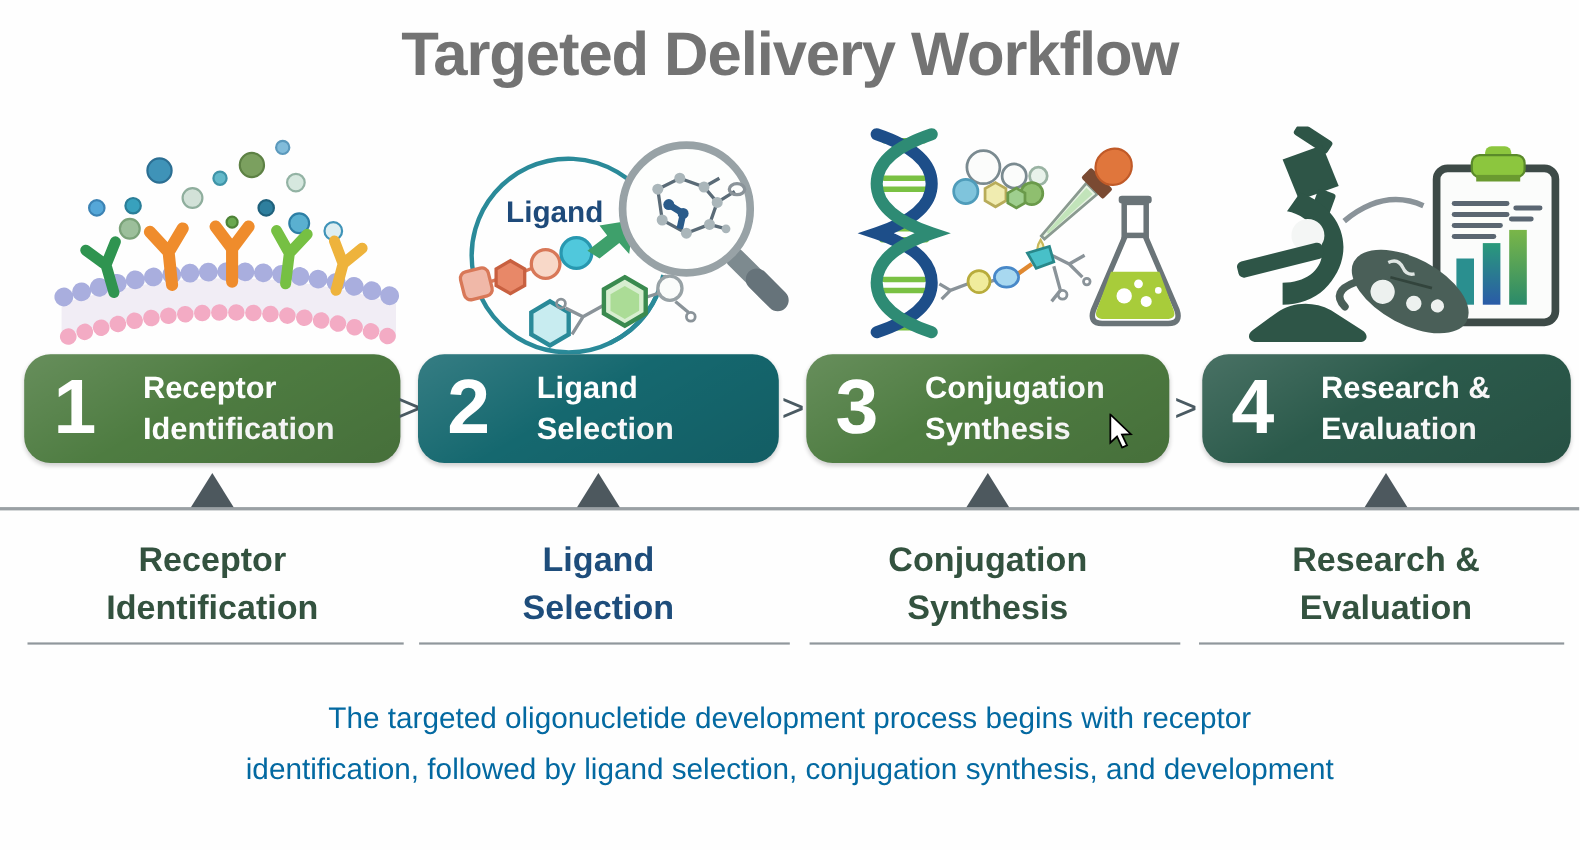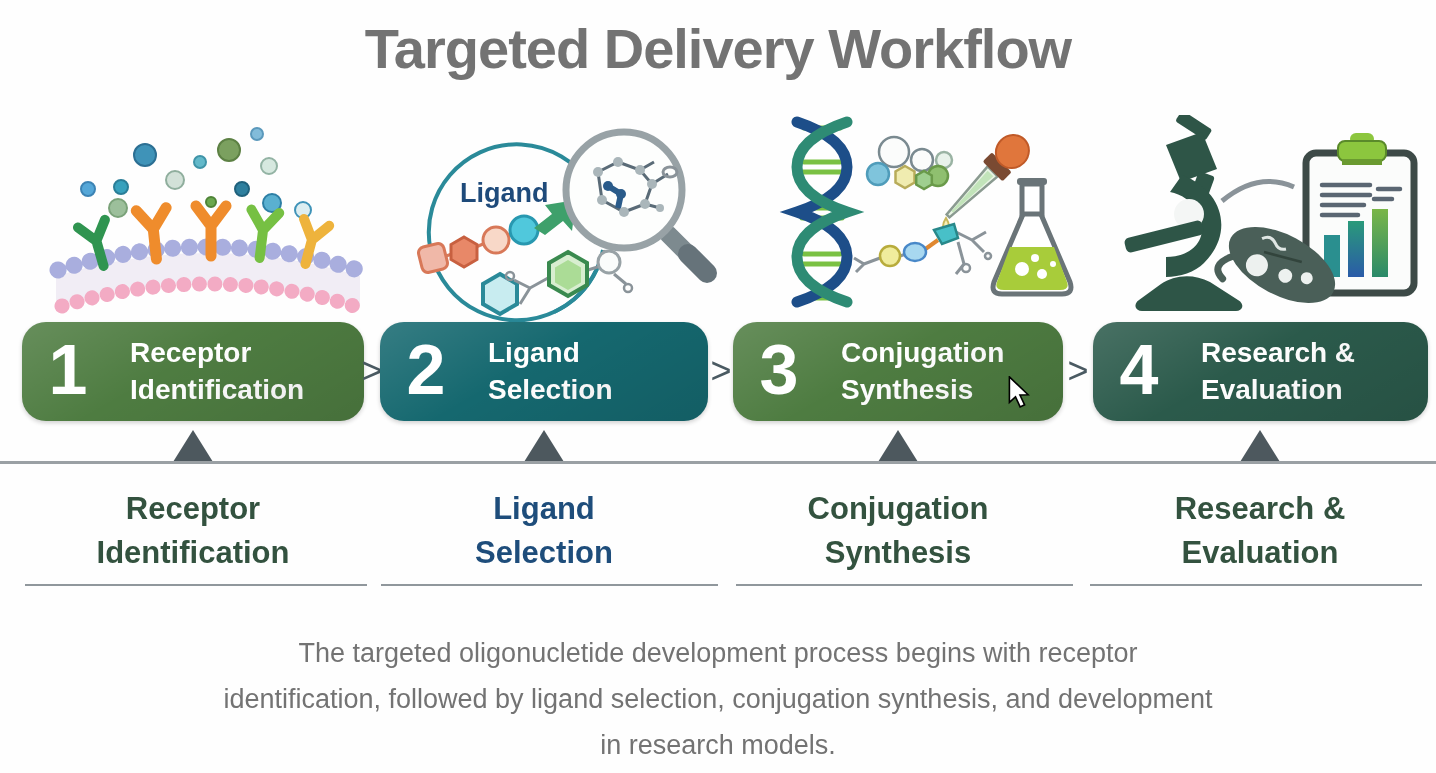--- a/index.html
+++ b/index.html
@@ -300,23 +300,22 @@
   <div class="caption" style="left: 1090px; color: rgb(51, 82, 63);">
     <div>Research &amp;</div>
     <div>Evaluation</div>
   </div>
 
   <div class="uline" style="left: 25px; width: 342px; background-color: rgb(144, 151, 156);"></div>
   <div class="uline" style="left: 381px; width: 337px; background-color: rgb(144, 151, 156);"></div>
   <div class="uline" style="left: 736px; width: 337px; background-color: rgb(144, 151, 156);"></div>
   <div class="uline" style="left: 1090px; width: 332px; background-color: rgb(144, 151, 156);"></div>
 
-  <div class="desc" style="color: #737373;">
+  <div class="desc" style="color: #0369a1;">
     <div>The targeted oligonucletide development process begins with receptor</div>
     <div>identification, followed by ligand selection, conjugation synthesis, and development</div>
-    <div>in research models.</div>
   </div>
 
   <svg class="cursor" width="22" height="32" viewBox="0 0 13 20">
     <polygon points="0.5,0.5 0.5,16.5 4.3,13 7.2,19.3 10,18 7.1,11.9 12.2,11.7" fill="#ffffff" stroke="#000000" stroke-width="1"></polygon>
   </svg>
 
 </div>
 
 </body></html>

